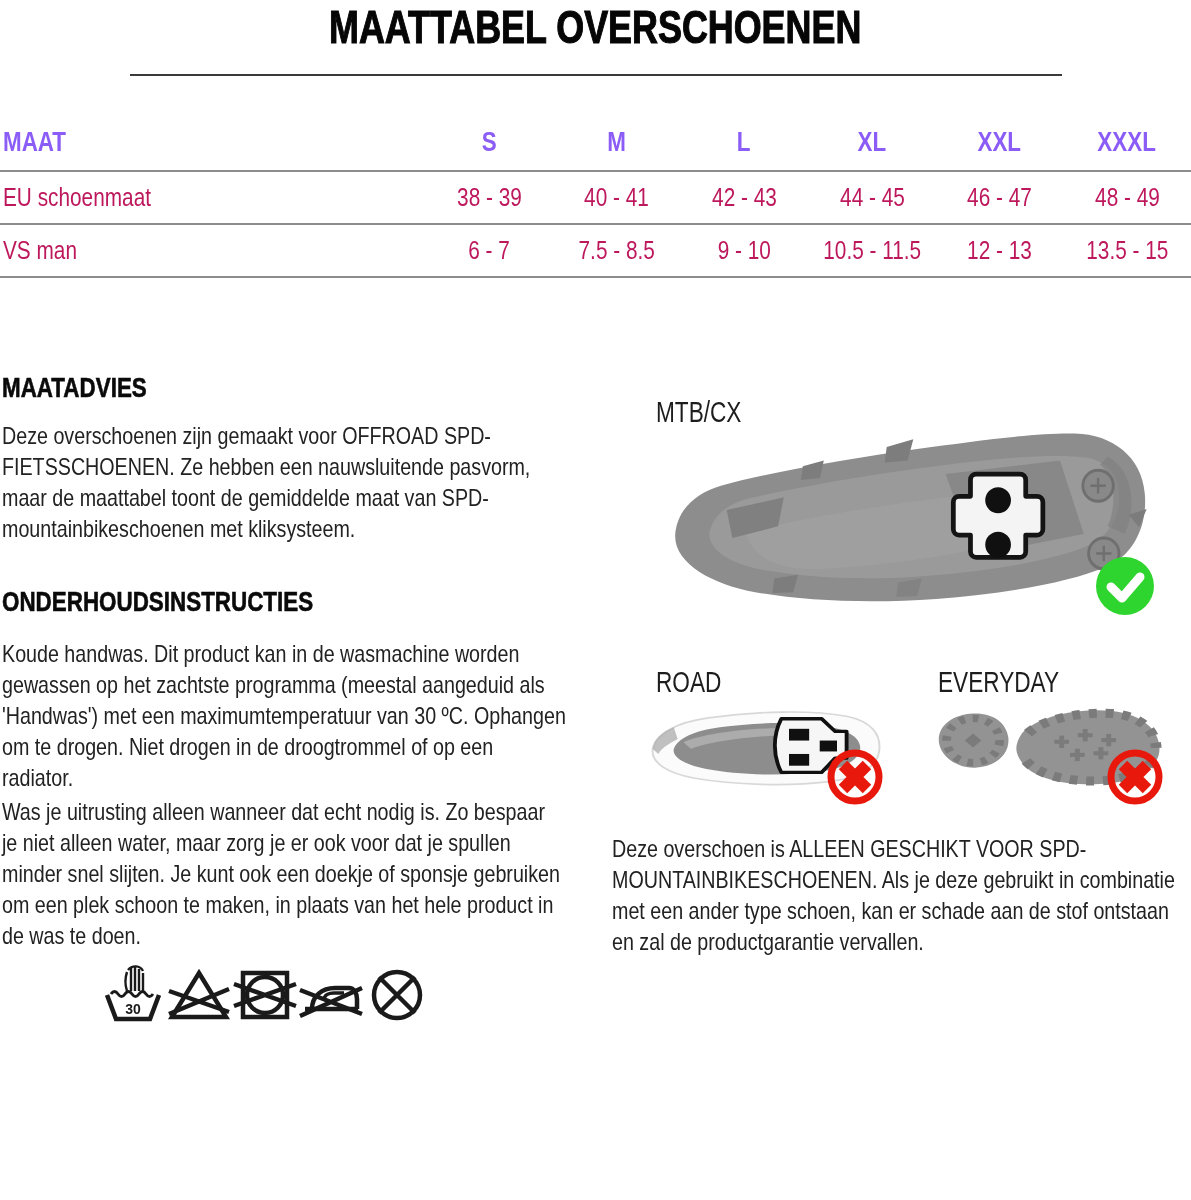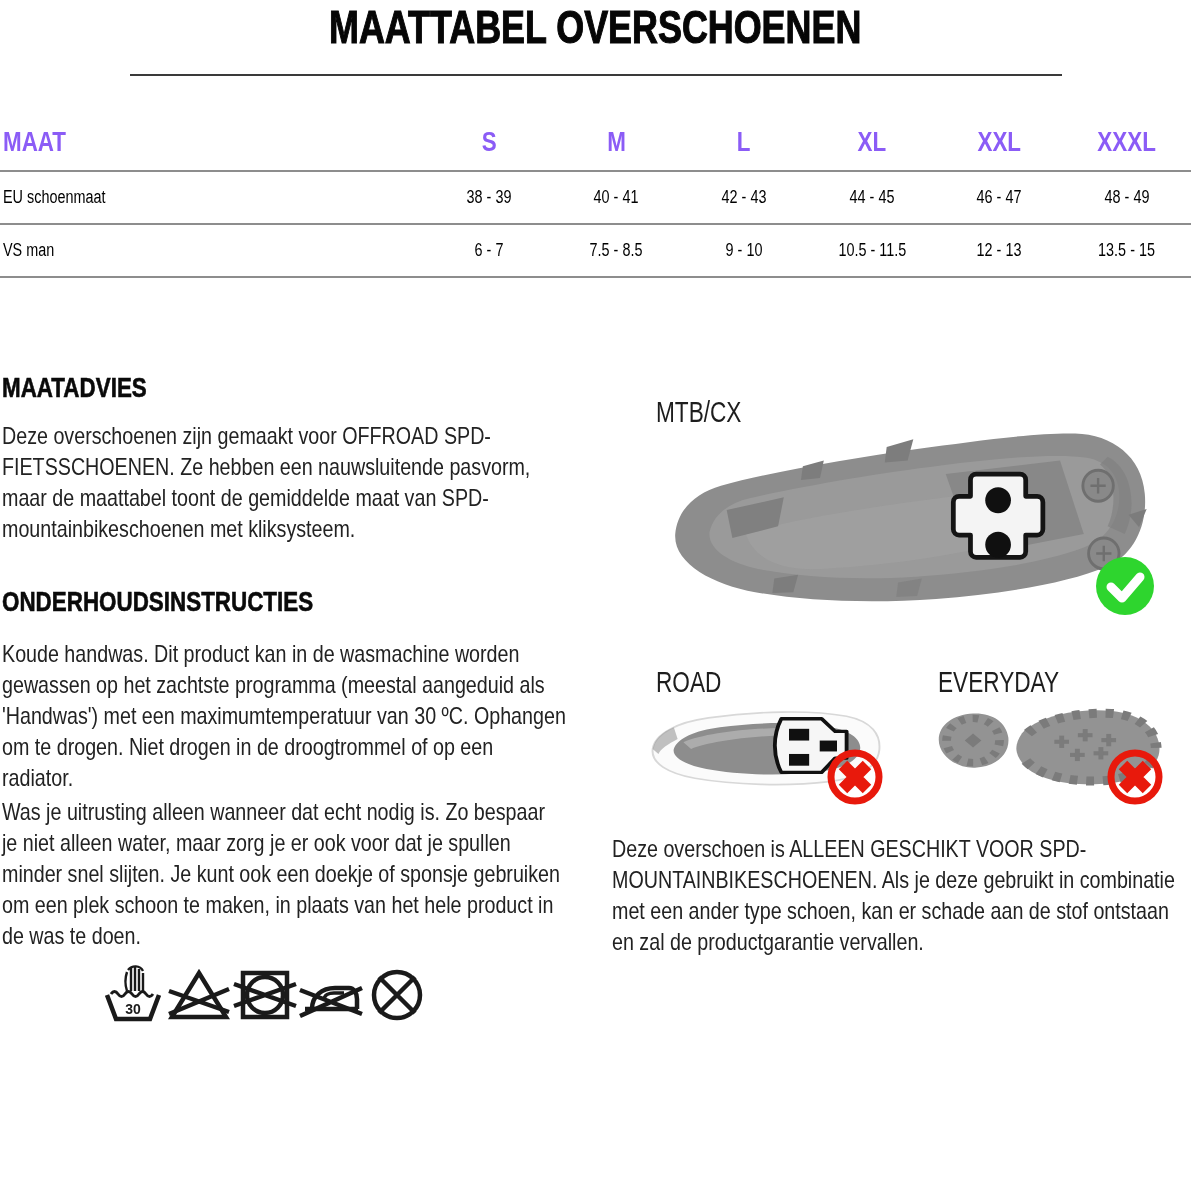--- a/index.html
+++ b/index.html
@@ -11,22 +11,22 @@
   .cxl{display:inline-block;transform:scaleX(.8);transform-origin:left center;white-space:nowrap;}
 
   .title-wrap{position:absolute;top:0;left:0;width:100%;text-align:center;}
   .title{font-size:46px;font-weight:bold;color:#060606;letter-spacing:0;
          -webkit-text-stroke:1.1px #060606;transform:scaleX(.78);display:inline-block;}
   .title-rule{position:absolute;top:74px;left:130px;width:932px;height:2px;background:#3a3a3a;}
 
   table.size-table{position:absolute;top:114px;left:0;width:1191px;border-collapse:collapse;table-layout:fixed;}
   table.size-table th{height:56px;border-bottom:2px solid #8d8d8d;font-size:28px;font-weight:bold;
        color:#8b5cf6;text-align:center;vertical-align:middle;padding:0;}
-  table.size-table td{height:51px;border-bottom:2px solid #8d8d8d;font-size:18px;font-weight:normal;
-       color:#000000;text-align:center;vertical-align:middle;padding:0;}
+  table.size-table td{height:51px;border-bottom:2px solid #8d8d8d;font-size:26px;font-weight:normal;
+       color:#be185d;text-align:center;vertical-align:middle;padding:0;}
   .colL{text-align:left !important;padding-left:3px !important;}
 
   .sec-h{position:absolute;font-size:28px;font-weight:bold;color:#0a0a0a;
          -webkit-text-stroke:.6px #0a0a0a;transform:scaleX(.8);transform-origin:left center;white-space:nowrap;}
   .para{position:absolute;font-size:24px;line-height:31px;color:#222;
         transform:scaleX(.82);transform-origin:left top;}
   .shoe-label{position:absolute;font-size:29px;color:#1d1d1d;transform:scaleX(.78);
         transform-origin:left center;white-space:nowrap;}
 
   .abs{position:absolute;}

